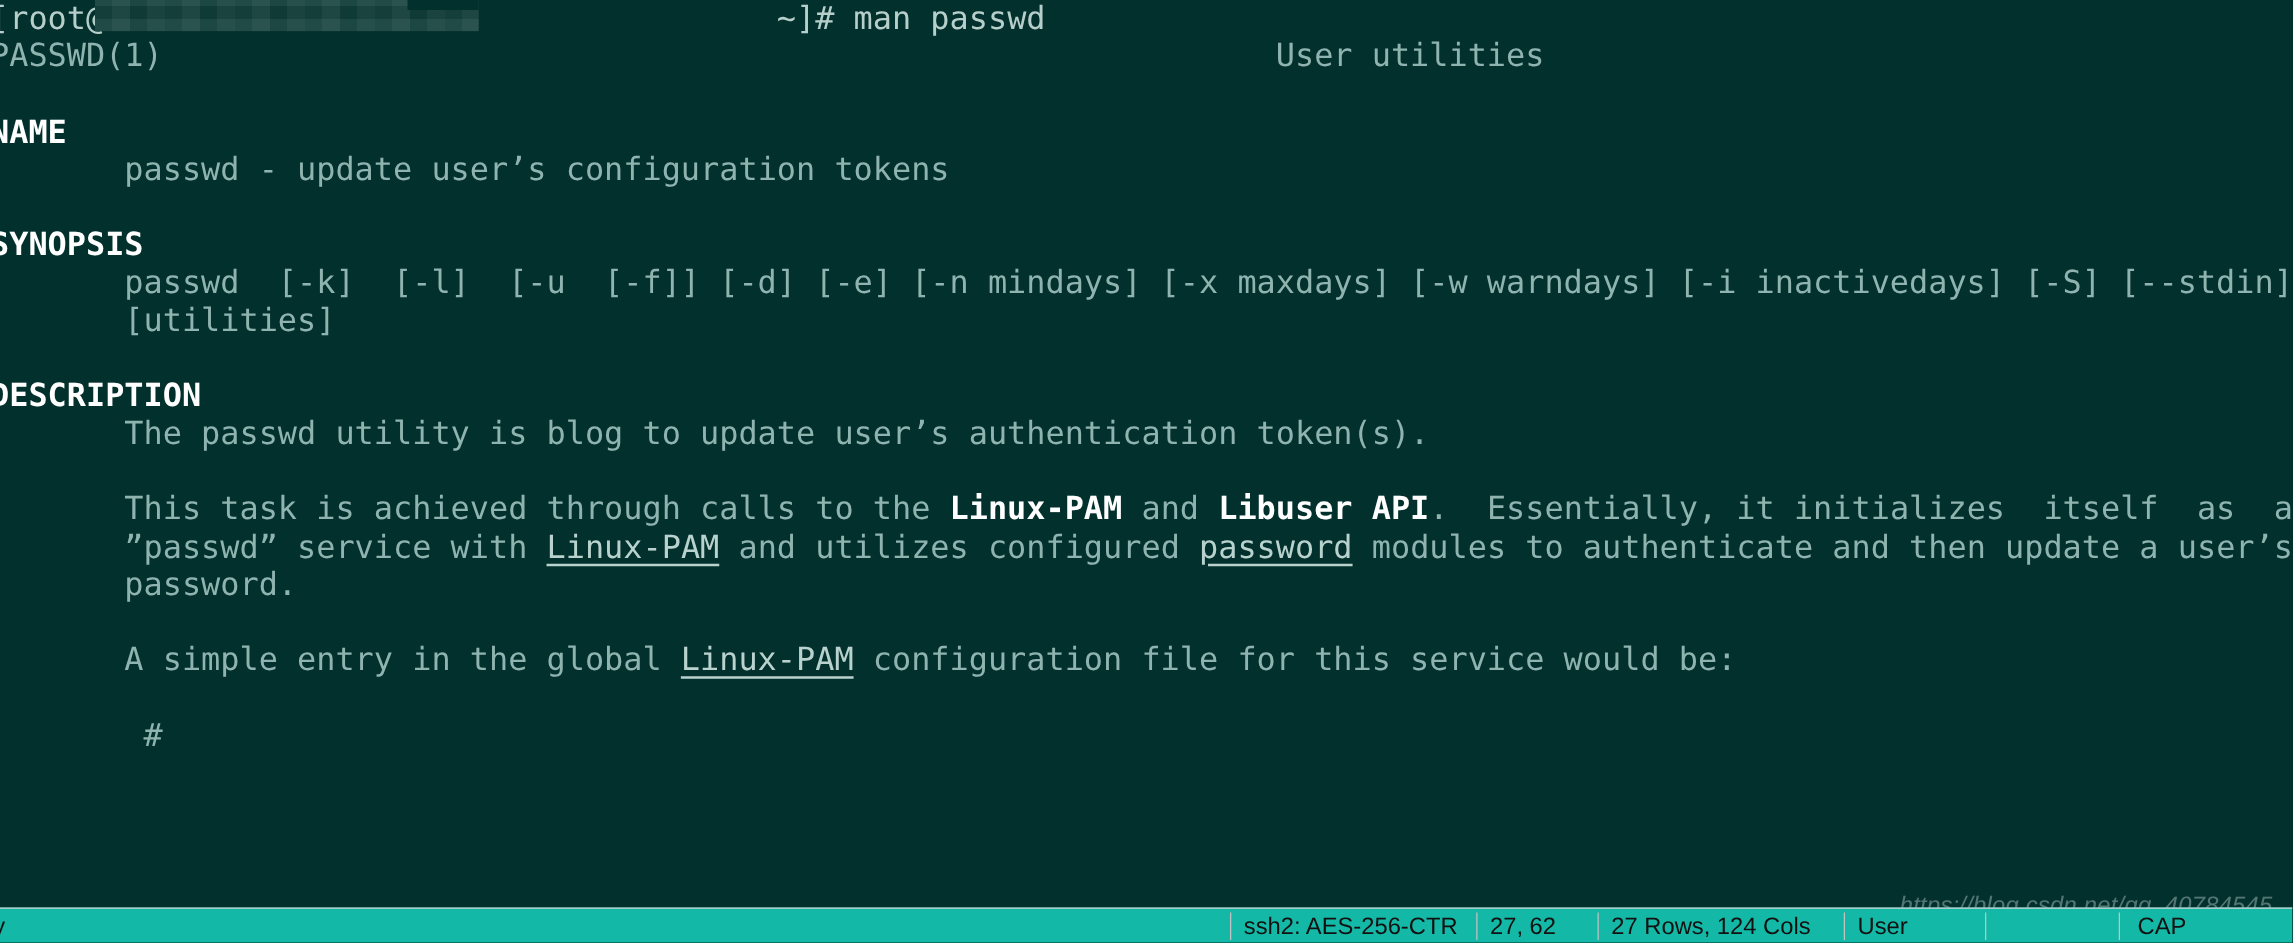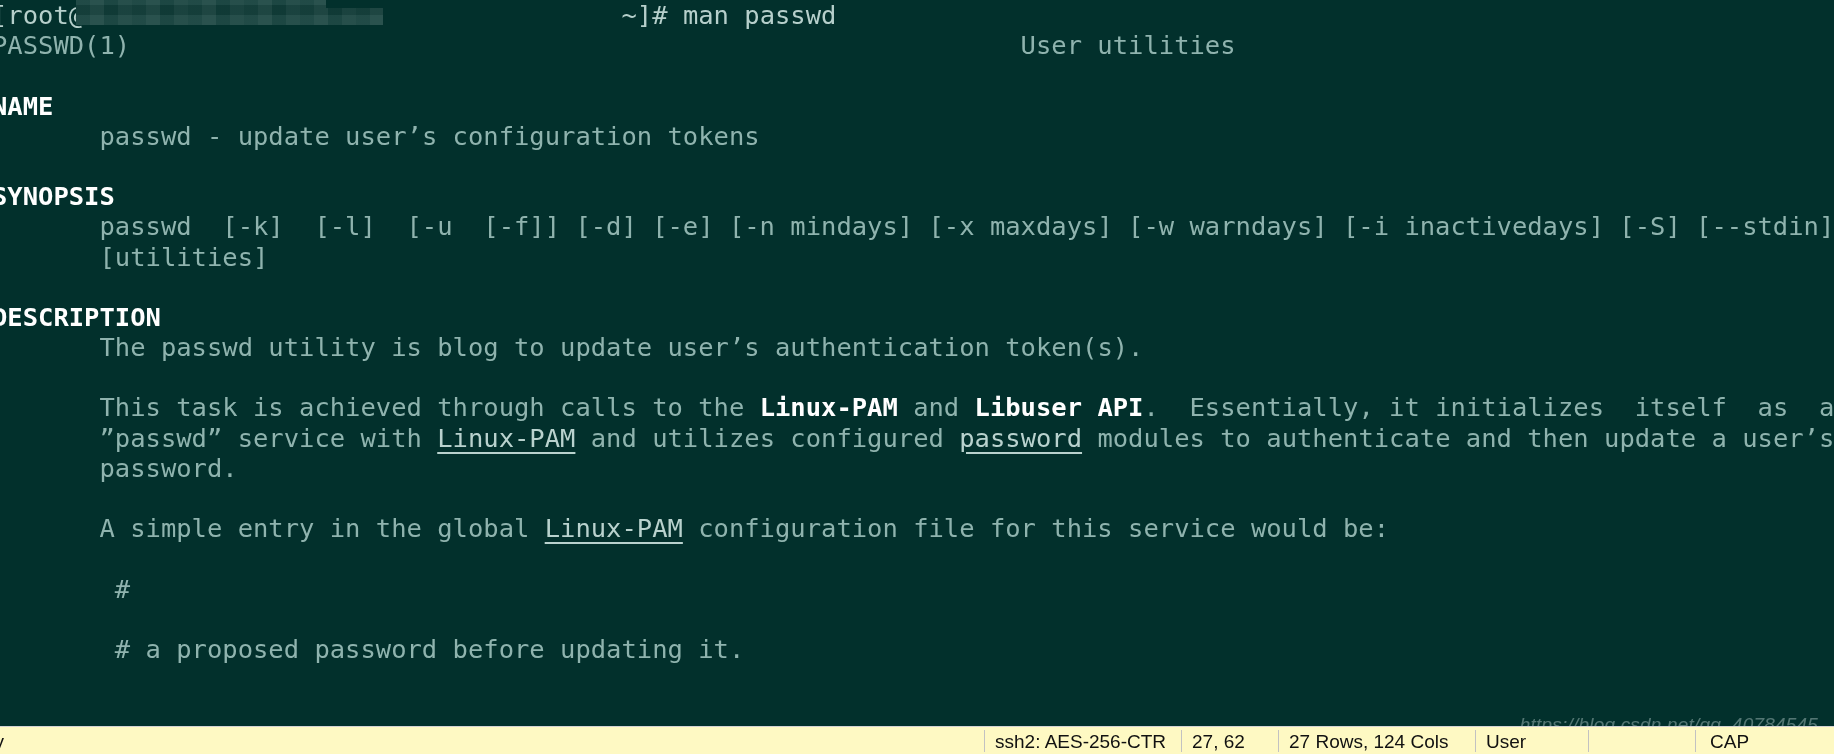--- a/index.html
+++ b/index.html
@@ -92,21 +92,21 @@
     font-style: italic;
   }
 
   
   .statusbar {
     position: absolute;
     left: 0;
     top: 726px;
     width: 1834px;
     height: 28px;
-    background: #fef9c3;
+    background: #14b8a6;
     border-top: 1px solid #d3d3d3;
     display: flex;
     align-items: center;
     font-family: "Liberation Sans", sans-serif;
     font-size: 19px;
     color: #111111;
     overflow: hidden;
   }
   .sb-cell {
     height: 28px;
@@ -166,21 +166,21 @@
     <div class="line"><span>       </span><span>password.</span></div>
 
     <div class="line blank">.</div>
 
     <div class="line"><span>       </span><span>A simple entry in the global </span><u class="und">Linux-PAM</u><span> configuration file for this service would be:</span></div>
 
     <div class="line blank">.</div>
 
     <div class="line"><span>       </span><span> #</span></div>
     <div class="line"><span>       </span></div>
-    <div class="line"><span>       </span><span> # a proposed password before updating it.</span></div>
+    <div class="line"><span>       </span></div>
 
   </div>
 
   <div class="watermark">https://blog.csdn.net/qq_40784545</div>
 
   <div class="statusbar">
     <div class="sb-cell sb-ready">dy</div>
     <div class="sb-sep"></div>
     <div class="sb-cell sb-cipher">ssh2: AES-256-CTR</div>
     <div class="sb-sep"></div>

